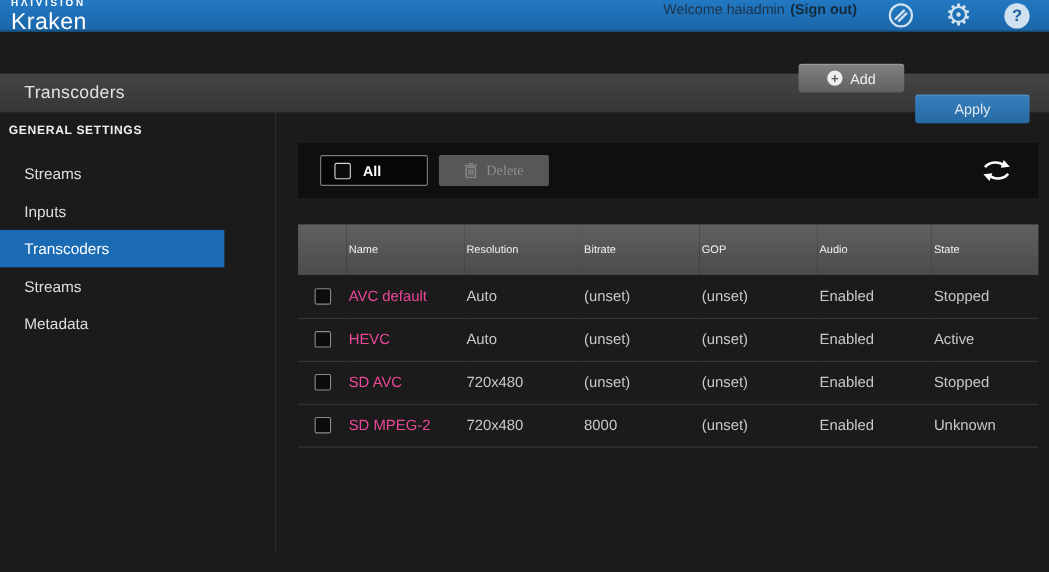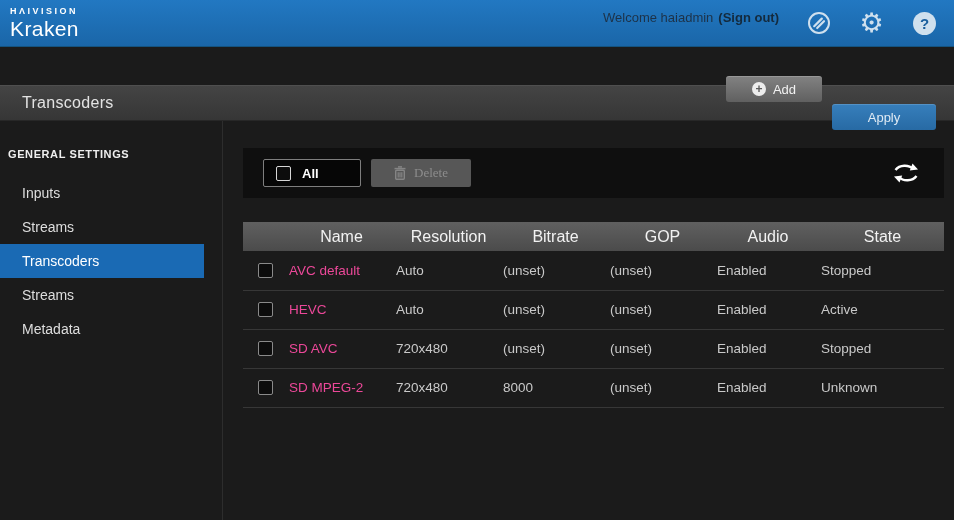--- a/index.html
+++ b/index.html
@@ -1,21 +1,21 @@
 <!DOCTYPE html>
 <html><head>
 <meta charset="utf-8">
 <style>
   * { margin:0; padding:0; box-sizing:border-box; }
   html,body { width:954px; height:520px; }
   body { background:#1b1b1b; font-family:"Liberation Sans", sans-serif; overflow:hidden; -webkit-font-smoothing:antialiased; }
   a { text-decoration:none; }
 
   
-  .topbar { height:47px; background:linear-gradient(#2278c2,#1a66a8); display:flex; align-items:center; padding:0 16px 0 10px; border-bottom:1px solid #14537f; }
+  .topbar { height:29px; background:linear-gradient(#2278c2,#1a66a8); display:flex; align-items:center; padding:0 16px 0 10px; border-bottom:1px solid #14537f; }
   .logo { line-height:1; color:#fff; cursor:pointer; }
   .logo-top { font-size:9px; font-weight:bold; letter-spacing:2.5px; }
   .logo-main { font-size:21px; font-weight:400; letter-spacing:0.4px; margin-top:2px; }
   .topbar-right { margin-left:auto; display:flex; }
   .welcome { font-size:13px; color:#1d3248; }
   .signout { font-size:13px; color:#142a3d; font-weight:bold; margin-left:5px; cursor:pointer; }
   .topicon { margin-left:26px; width:27px; height:27px; display:flex; align-items:center; justify-content:center; cursor:pointer; }
   .gear-glyph { font-size:27px; color:#cfe0ee; line-height:1; }
   .help-circle { width:23px; height:23px; border-radius:50%; background:#cfe0ee; color:#195e9d; font-size:15px; font-weight:bold; display:flex; align-items:center; justify-content:center; }
 
@@ -23,38 +23,38 @@
   .titlebar { margin-top:38px; height:36px; background:linear-gradient(#444444,#363636); border-top:1px solid #4f4f4f; border-bottom:1px solid #272727; display:flex; align-items:center; padding:0 18px 0 22px; }
   .page-title { font-size:16px; color:#e3e3e3; font-weight:400; letter-spacing:0.3px; }
   .titlebar-buttons { margin-left:auto; display:flex; gap:10px; }
   .btn { height:26px; border:none; border-radius:3px; font-family:inherit; font-size:13px; display:inline-flex; align-items:center; justify-content:center; gap:7px; cursor:pointer; }
   .btn-add { min-width:96px; background:linear-gradient(#828282,#606060); color:#f2f2f2; box-shadow:inset 0 1px 0 rgba(255,255,255,0.18); }
   .plus-circle { width:14px; height:14px; border-radius:50%; background:#ededed; color:#5c5c5c; font-size:12px; font-weight:bold; line-height:14px; text-align:center; display:inline-block; }
   .btn-apply { min-width:104px; background:linear-gradient(#377fbc,#276aa4); color:#dfeaf4; box-shadow:inset 0 1px 0 rgba(255,255,255,0.15);margin-top:28px; }
 
   
   .content { display:flex; height:399px; }
-  .sidebar { width:223px; border-right:1px solid #2d2d2d; padding-top:27px; flex:none; }
+  .sidebar { width:251px; border-right:1px solid #2d2d2d; padding-top:10px; flex:none; }
   .section-label { padding-left:8px; font-size:11px; font-weight:bold; color:#efefef; letter-spacing:0.6px; margin-bottom:16px; }
   .nav-item { width:204px; height:34px; line-height:34px; padding-left:22px; font-size:14px; color:#dedede; cursor:pointer; }
   .nav-item.active { background:#1a6ab4; color:#ffffff; }
 
   .main { flex:1; padding:27px 10px 0 20px; }
 
   
   .toolbar { height:50px; background:#0f0f0f; display:flex; align-items:center; padding:0 16px 0 20px; }
   .btn-all { height:28px; min-width:98px; background:#060606; border:1px solid #7e7e7e; border-radius:2px; color:#ffffff; font-weight:bold; font-size:13px; display:flex; align-items:center; gap:11px; padding:0 12px; cursor:pointer; font-family:inherit; }
   .btn-delete { height:28px; min-width:100px; margin-left:10px; background:#575757; border:none; border-radius:2px; color:#8d8d8d; font-size:13px; display:flex; align-items:center; justify-content:center; gap:8px; cursor:default; font-family:Liberation Serif, serif; }
   .cb { width:15px; height:15px; background:#0c0c0c; border:1px solid #8a8a8a; border-radius:2px; display:inline-block; vertical-align:middle; cursor:pointer; }
   .btn-all .cb { border-color:#d6d6d6; }
   .refresh { margin-left:auto; margin-right:8px; cursor:pointer; display:flex; }
 
   
   table.grid { width:100%; border-collapse:collapse; table-layout:fixed; margin-top:24px; }
-  .grid thead th { background:linear-gradient(#606060,#4b4b4b); height:29px; font-size:16px; color:#f2f2f2; font-weight:400; text-align:center; padding:0 0 0 2px; }
+  .grid thead th { background:linear-gradient(#606060,#4b4b4b); height:46px; font-size:10px; color:#f2f2f2; font-weight:400; text-align:left; padding:0 0 0 2px; }
   .grid thead th.cbcol { padding:0; }
   .grid tbody td { height:39px; border-bottom:1px solid #373737; font-size:13.5px; color:#c9c9c9; padding:0 0 0 2px; }
   .grid tbody td.cbcell { text-align:center; padding:0; }
   .link { color:#ec4899; cursor:pointer; }
 </style>
 </head>
 <body>
 
 <header class="topbar">
   <div class="logo">
@@ -92,22 +92,22 @@
     <button class="btn btn-apply">
       <span>Apply</span>
     </button>
   </div>
 </div>
 
 <div class="content">
 
   <nav class="sidebar">
     <div class="section-label">GENERAL SETTINGS</div>
+    <div class="nav-item">Streams</div>
     <div class="nav-item">Inputs</div>
-    <div class="nav-item">Streams</div>
     <div class="nav-item active">Transcoders</div>
     <div class="nav-item">Streams</div>
     <div class="nav-item">Metadata</div>
   </nav>
 
   <div class="main">
 
     <div class="toolbar">
       <button class="btn-all">
         <span class="cb"></span>

